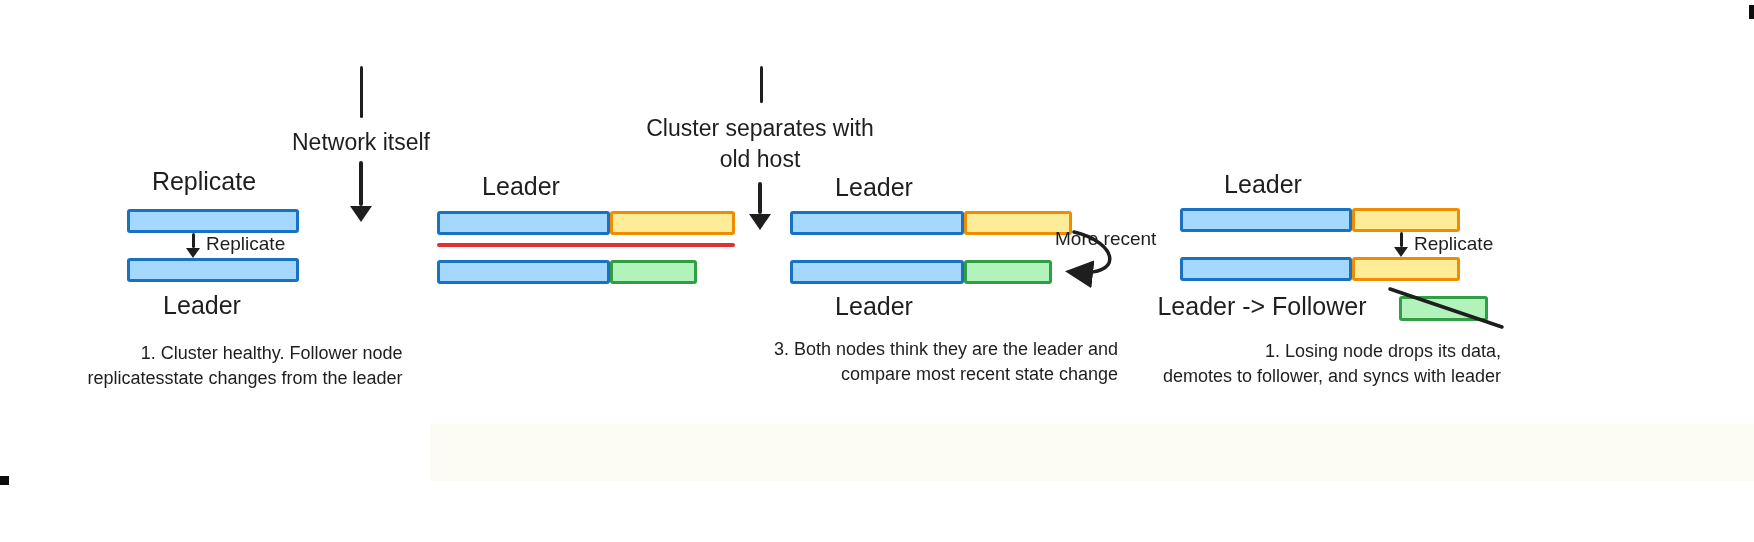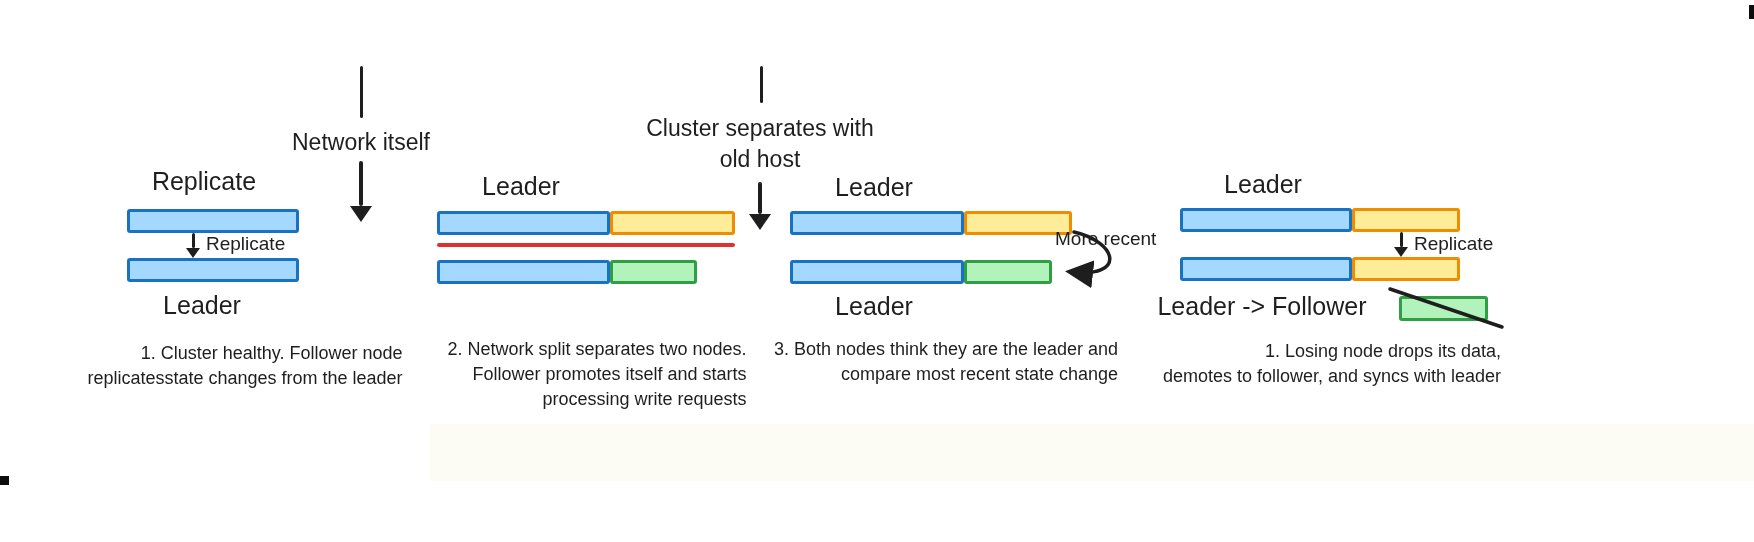--- a/index.html
+++ b/index.html
@@ -96,23 +96,20 @@
   <div class="node-label" style="left:202px;top:291px">Leader</div>
   <div class="caption" style="left:245px;top:341px">1. Cluster healthy. Follower node
 replicatesstate changes from the leader</div>
 
   <div class="node-label" style="left:521px;top:172px">Leader</div>
   <div class="bar blue" style="left:437px;top:211px;width:173px"></div>
   <div class="bar yellow" style="left:610px;top:211px;width:125px"></div>
   <div class="redline" style="left:437px;top:243px;width:298px"></div>
   <div class="bar blue" style="left:437px;top:260px;width:173px"></div>
   <div class="bar green" style="left:610px;top:260px;width:87px"></div>
-  <div class="caption" style="left:597px;top:337px">2. Network split separates two nodes.
-Follower promotes itself and starts
-processing write requests</div>
 
   <div class="node-label" style="left:874px;top:173px">Leader</div>
   <div class="bar blue" style="left:790px;top:211px;width:174px"></div>
   <div class="bar yellow" style="left:964px;top:211px;width:108px"></div>
   <svg class="overlay-svg" style="left:1040px;top:226px" width="130" height="62">
     <defs>
       <marker id="ah" markerWidth="8" markerHeight="8" refX="6" refY="4" orient="auto">
         <path class="ink-fill" d="M0,0 L8,4 L0,8 z"></path>
       </marker>
     </defs>

